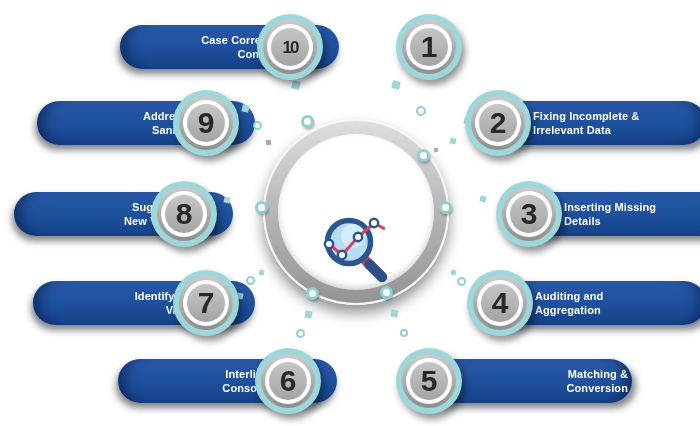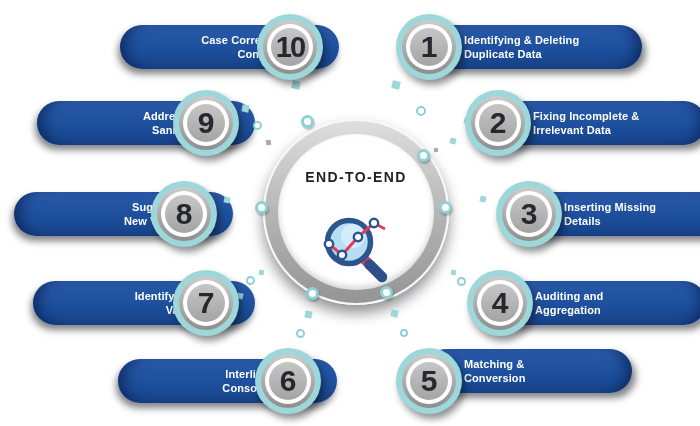--- a/index.html
+++ b/index.html
@@ -24,21 +24,21 @@
          box-shadow:3px 5px 7px rgba(8,10,18,.45);}
   .badge-g{width:54px;height:54px;border-radius:50%;
            background:linear-gradient(180deg,#cccccc,#8e8e8e);
            display:flex;align-items:center;justify-content:center;}
   .badge-w{width:46px;height:46px;border-radius:50%;background:#ffffff;
            display:flex;align-items:center;justify-content:center;}
   .badge-d{width:38px;height:38px;border-radius:50%;
            background:linear-gradient(180deg,#c6c6c6,#a4a4a4);
            display:flex;align-items:center;justify-content:center;}
   .num{font-size:30px;font-weight:800;color:#27272f;line-height:1;}
-  .num.two{font-size:29px;letter-spacing:-2px;}
+  .num.two{font-size:17px;letter-spacing:-2px;}
 
   
   .hub{position:absolute;left:263px;top:119px;width:186px;height:186px;border-radius:50%;
        background:linear-gradient(180deg,#dedede 0%,#b2b2b2 55%,#949494 100%);
        border:2px solid #f7f7f7;box-sizing:border-box;
        box-shadow:0 8px 14px rgba(8,10,18,.45);}
   .hub-white{position:absolute;left:13px;top:13px;right:13px;bottom:13px;border-radius:50%;
        background:#ffffff;box-shadow:inset 0 -3px 6px rgba(0,0,0,.18);}
   .hub-t1{position:absolute;left:0;right:0;top:48px;text-align:center;
        font-size:14px;font-weight:600;letter-spacing:1.4px;color:#1e2025;}
@@ -55,41 +55,36 @@
   .tsq{position:absolute;background:#9ed7da;transform:rotate(12deg);}
   .gsq{position:absolute;background:#a9a9a9;transform:rotate(-8deg);}
 </style>
 </head>
 <body>
 
 <div class="stage">
 
   <div class="hub">
     <div class="hub-white"></div>
-    <div class="hub-t1">END-TO-END</div>
     <svg class="hub-icon" width="94" height="80" viewBox="0 0 94 80">
 
       <line x1="59" y1="54" x2="64" y2="59" stroke="#e23e57" stroke-width="10"></line>
       <line x1="64.5" y1="59.5" x2="77" y2="72" stroke="#2c4f87" stroke-width="10.5" stroke-linecap="round"></line>
 
       <circle cx="44" cy="37" r="21.5" fill="#b7ddf3" stroke="#2b558f" stroke-width="5.5"></circle>
       <circle cx="48" cy="31" r="12" fill="#d8eefb" opacity="0.85"></circle>
 
       <polyline points="24,39 37,50 53,32 69,18 80,24" fill="none" stroke="#e23e57" stroke-width="3"></polyline>
       <circle cx="24" cy="39" r="4.2" fill="#ffffff" stroke="#2b558f" stroke-width="2.4"></circle>
       <circle cx="37" cy="50" r="4.2" fill="#ffffff" stroke="#2b558f" stroke-width="2.4"></circle>
       <circle cx="53" cy="32" r="4.2" fill="#ffffff" stroke="#2b558f" stroke-width="2.4"></circle>
       <circle cx="69" cy="18" r="4.2" fill="#ffffff" stroke="#2b558f" stroke-width="2.4"></circle>
     </svg>
   </div>
 
-  <div class="pill right" style="left:424px;top:25px;width:174px;">
-    <span>Identifying &amp; Deleting</span>
-    <span>Duplicate Data</span>
-  </div>
   <div class="badge" style="left:396px;top:14px;">
     <div class="badge-g">
         <div class="badge-w">
           <div class="badge-d">
       <span class="num">1</span>
     </div>
         </div>
       </div>
   </div>
 
@@ -128,21 +123,21 @@
   <div class="badge" style="left:467px;top:270px;">
     <div class="badge-g">
         <div class="badge-w">
           <div class="badge-d">
       <span class="num">4</span>
     </div>
         </div>
       </div>
   </div>
 
-  <div class="pill right" style="left:424px;top:349px;width:164px;">
+  <div class="pill right" style="left:424px;top:359px;width:164px;text-align:right;">
     <span>Matching &amp;</span>
     <span>Conversion</span>
   </div>
   <div class="badge" style="left:396px;top:348px;">
     <div class="badge-g">
         <div class="badge-w">
           <div class="badge-d">
       <span class="num">5</span>
     </div>
         </div>

